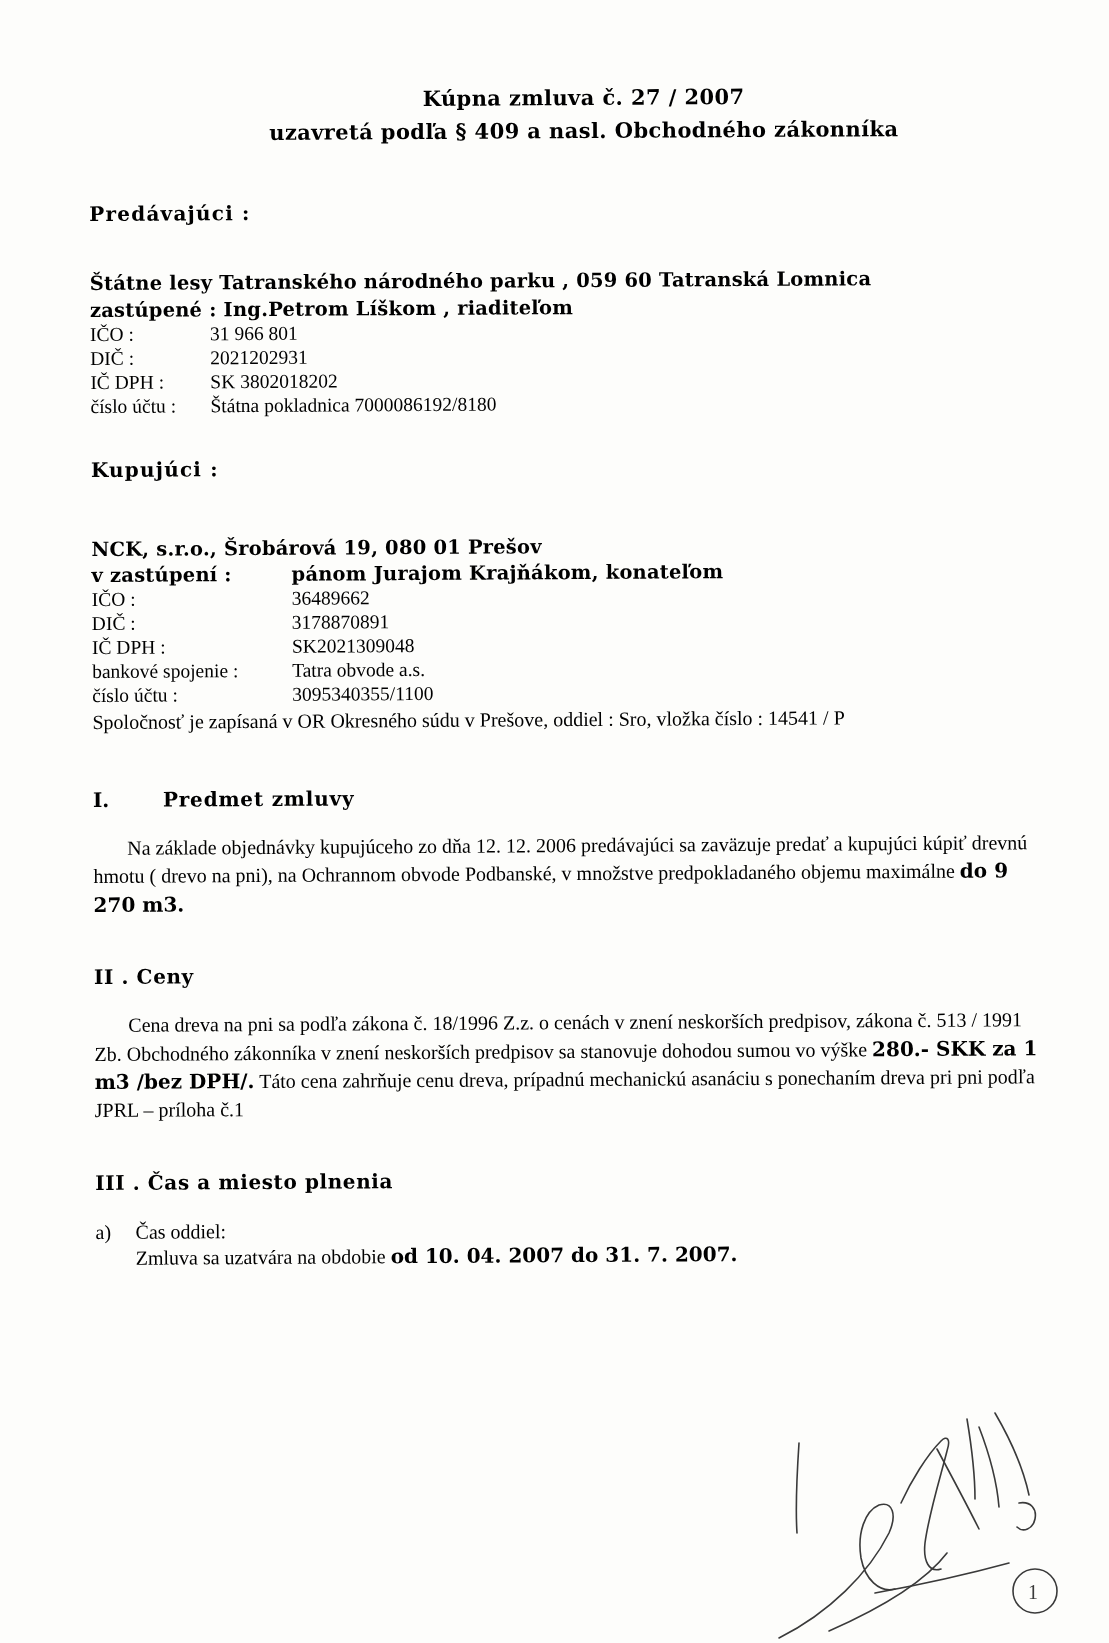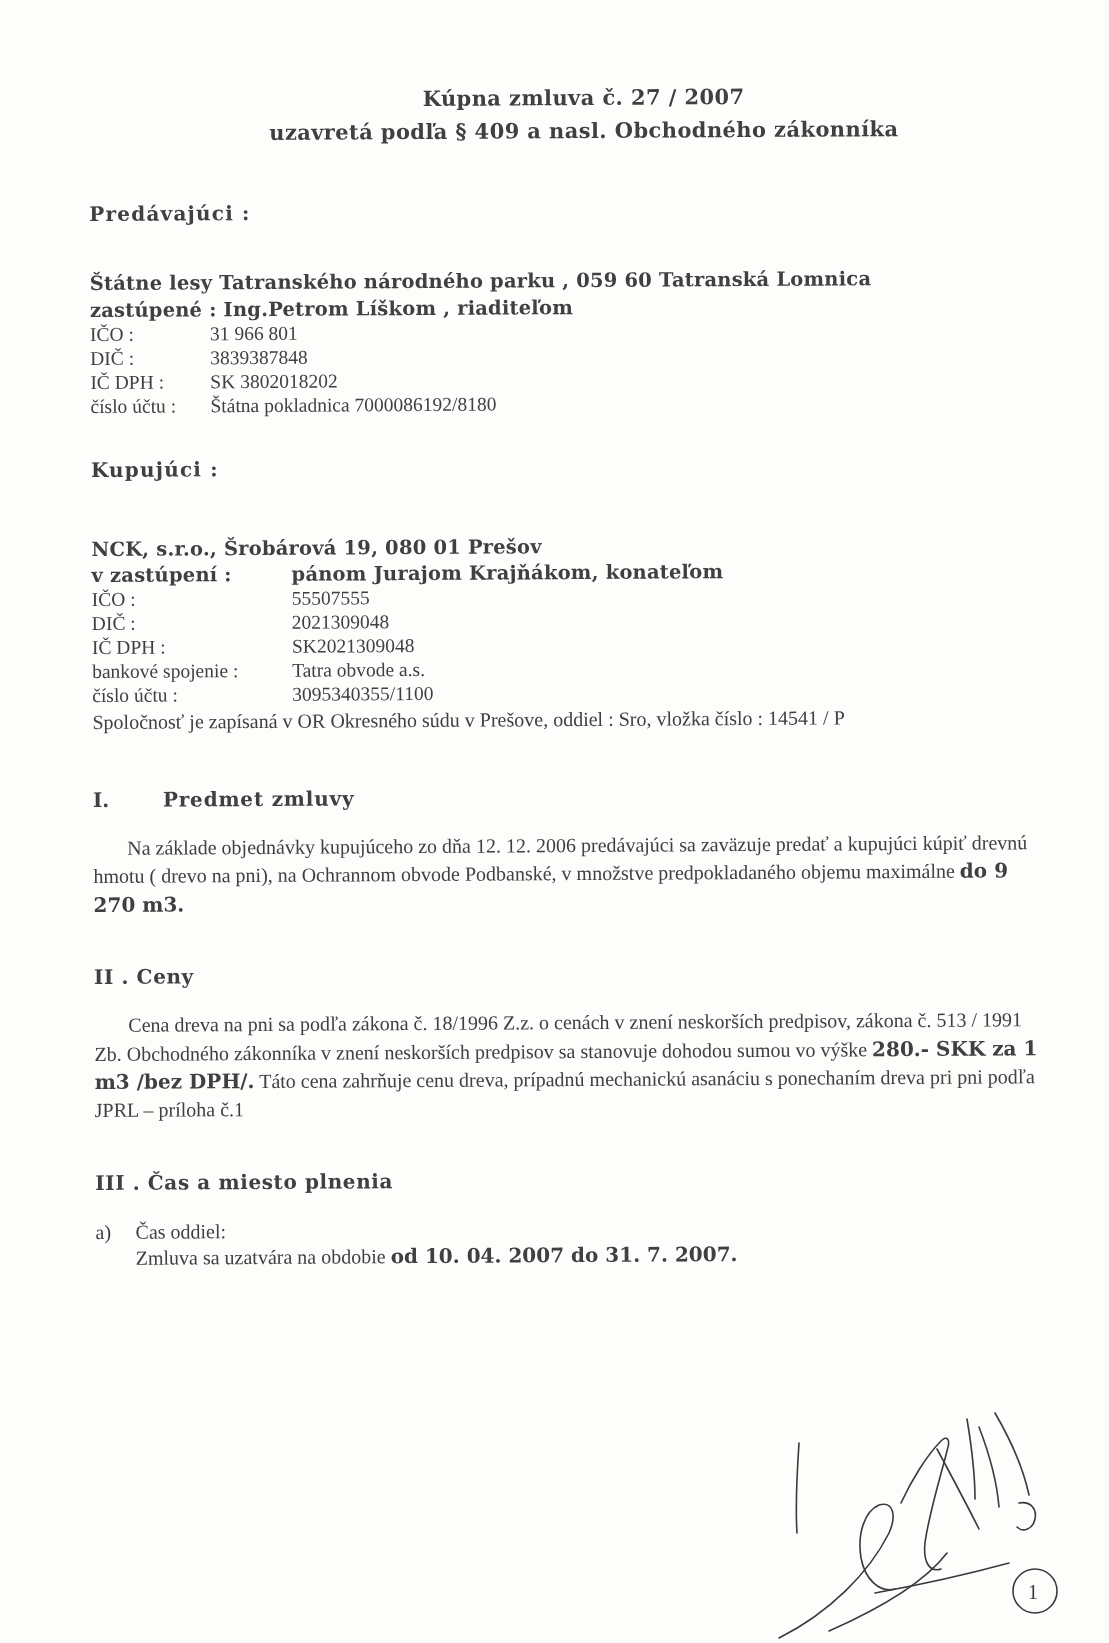--- a/index.html
+++ b/index.html
@@ -6,21 +6,21 @@
     margin: 0;
     padding: 0;
     background: #ffffff;
   }
   .page {
     position: relative;
     width: 1109px;
     height: 1643px;
     background: #fdfdfb;
     font-family: "Liberation Serif", serif;
-    color: #404040;
+    color: #000000;
     overflow: hidden;
   }
   .inner {
     position: absolute;
     left: 88px;
     top: 0;
     width: 950px;
   }
   .title-block {
     text-align: center;
@@ -178,21 +178,21 @@
 
       <div class="bold-serif org-line">Štátne lesy Tatranského národného parku , 059 60 Tatranská Lomnica</div>
       <div class="bold-serif org-line2">zastúpené : Ing.Petrom  Líškom , riaditeľom</div>
 
       <div class="kv">
         <div class="k">IČO :</div>
         <div class="v">31 966 801</div>
       </div>
       <div class="kv">
         <div class="k">DIČ :</div>
-        <div class="v">3839387848</div>
+        <div class="v">2021202931</div>
       </div>
       <div class="kv">
         <div class="k">IČ DPH :</div>
         <div class="v">SK 3802018202</div>
       </div>
       <div class="kv">
         <div class="k">číslo účtu :</div>
         <div class="v">Štátna pokladnica 7000086192/8180</div>
       </div>
     </div>
@@ -202,25 +202,25 @@
     <div class="buyer-block">
       <div class="bold-serif">NCK, s.r.o., Šrobárová 19, 080 01 Prešov</div>
 
       <div class="buyer-rep">
         <div class="k bold-serif">v zastúpení :</div>
         <div class="v bold-serif">pánom  Jurajom Krajňákom, konateľom</div>
       </div>
 
       <div class="kv kv-wide">
         <div class="k">IČO :</div>
-        <div class="v">55507555</div>
+        <div class="v">36489662</div>
       </div>
       <div class="kv kv-wide">
         <div class="k">DIČ :</div>
-        <div class="v">2021309048</div>
+        <div class="v">3178870891</div>
       </div>
       <div class="kv kv-wide">
         <div class="k">IČ DPH :</div>
         <div class="v">SK2021309048</div>
       </div>
       <div class="kv kv-wide">
         <div class="k">bankové spojenie :</div>
         <div class="v">Tatra obvode a.s.</div>
       </div>
       <div class="kv kv-wide">

